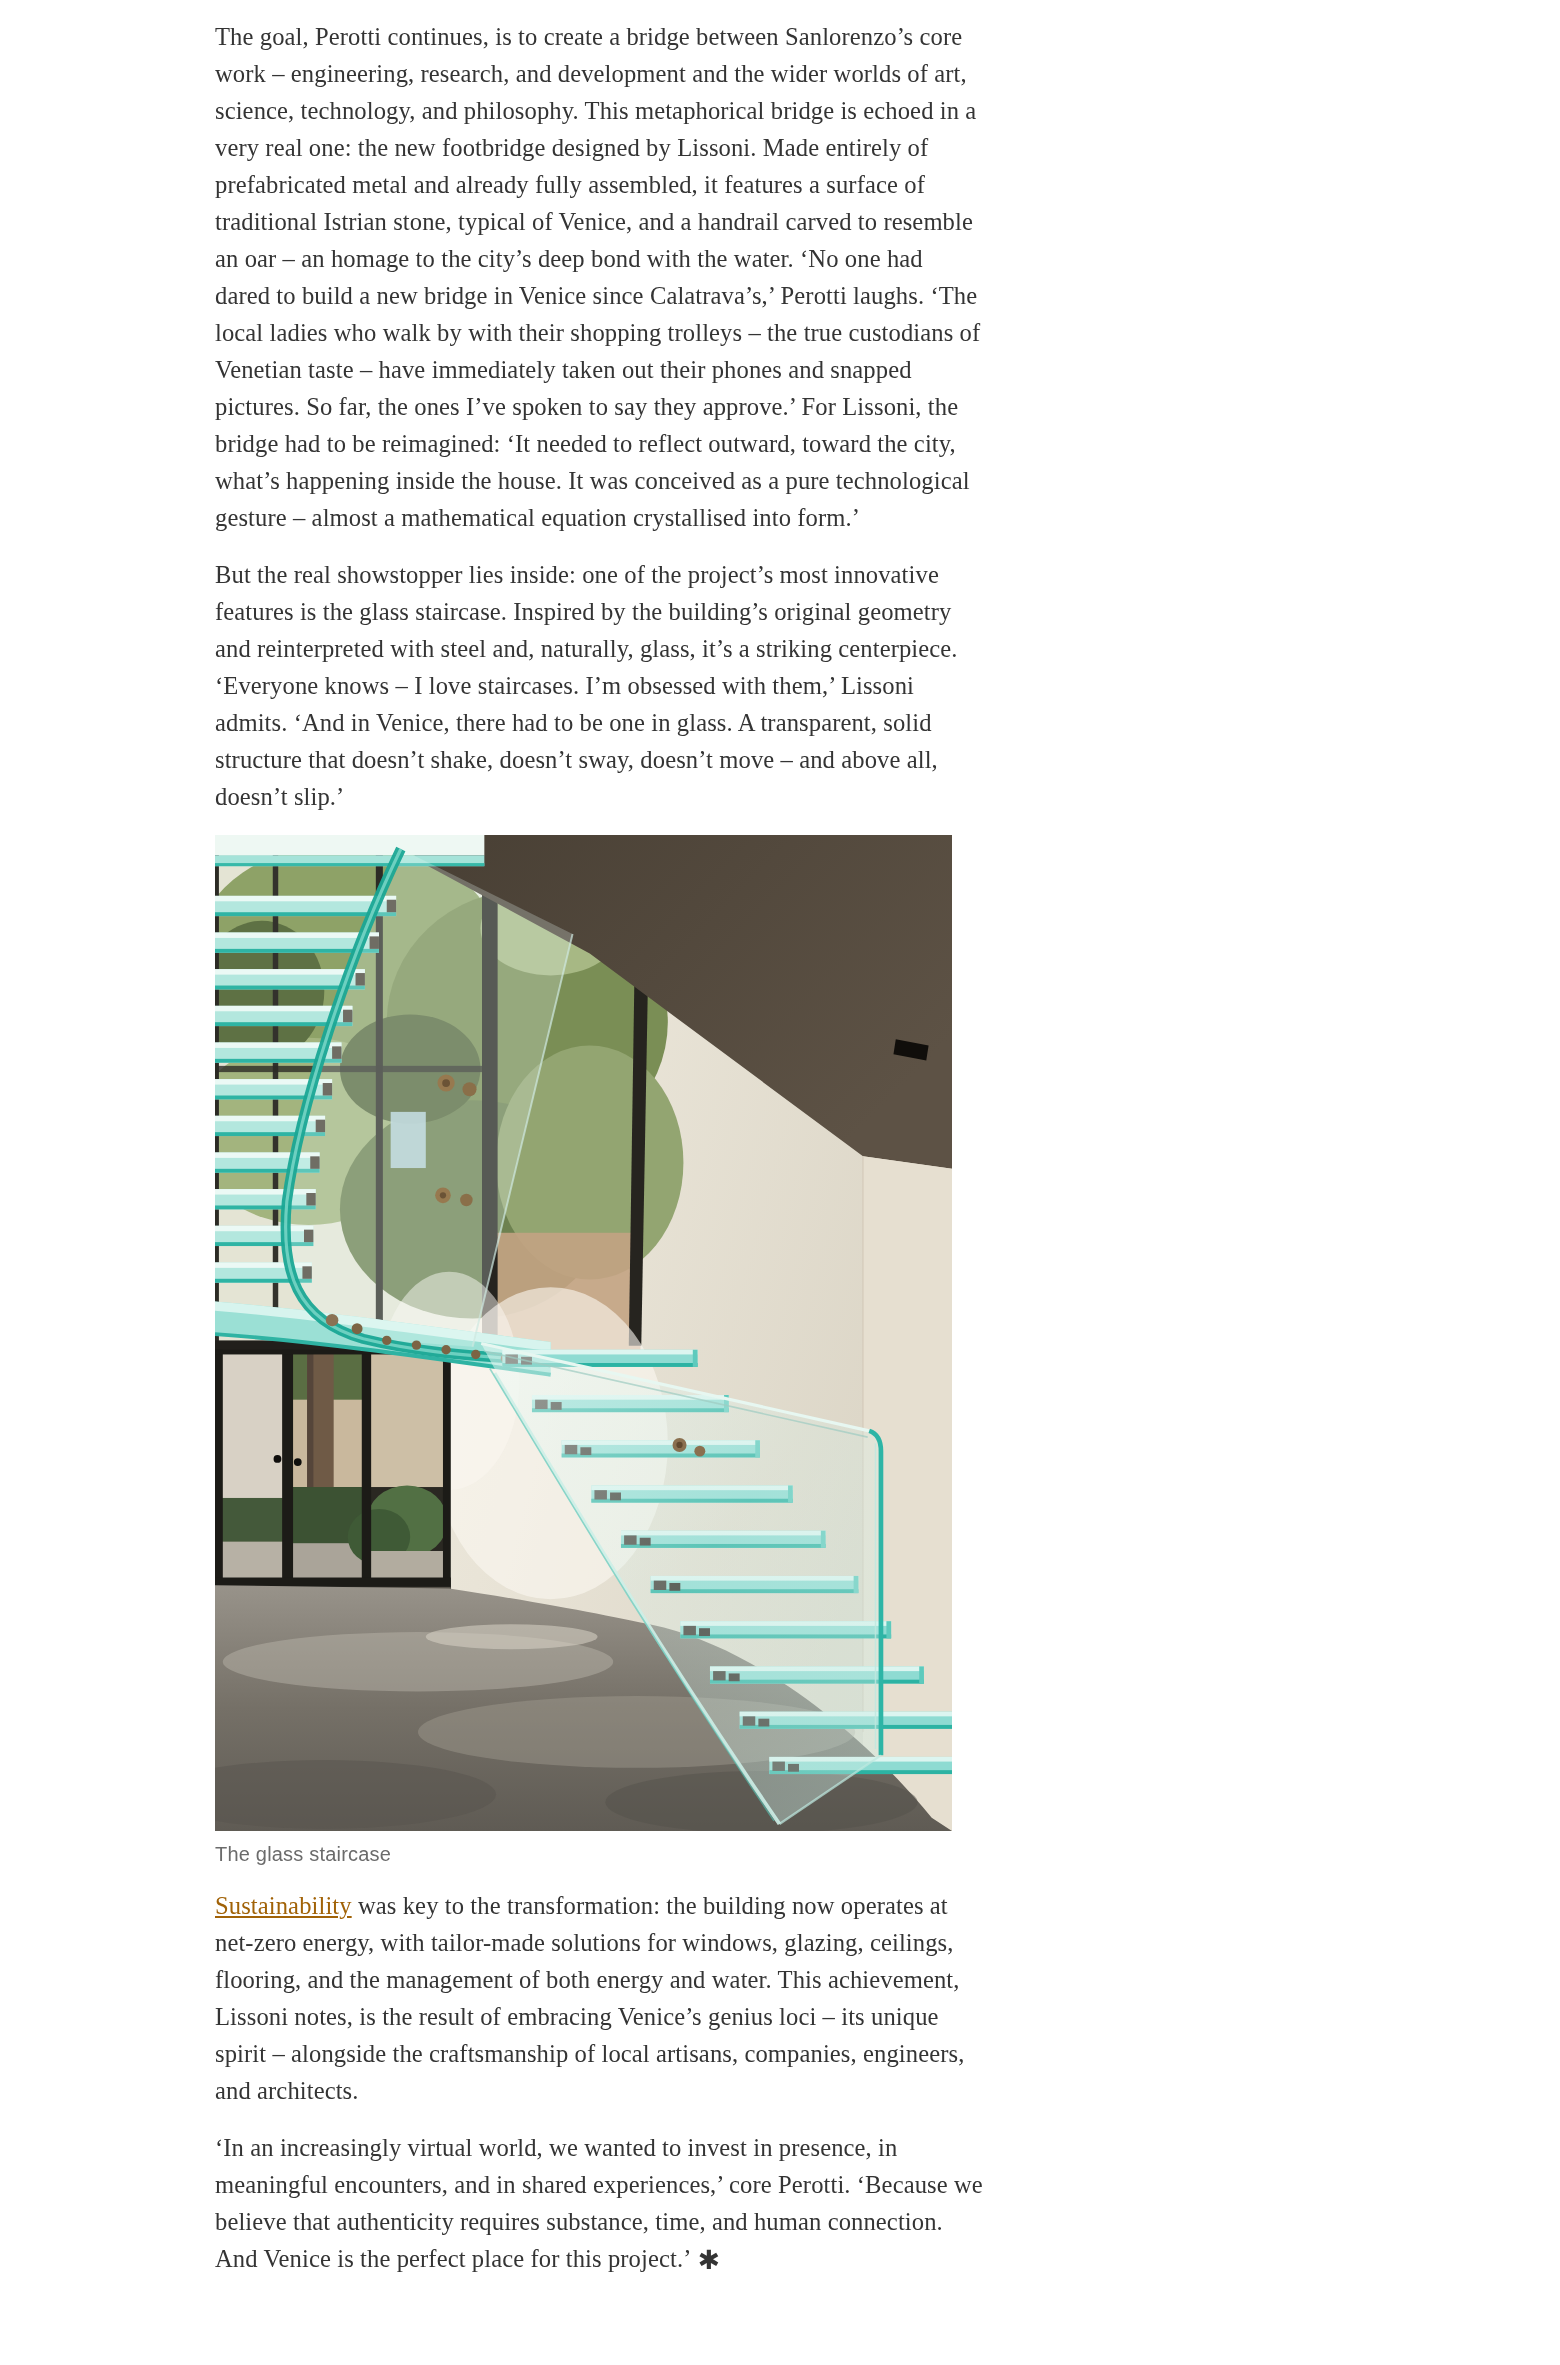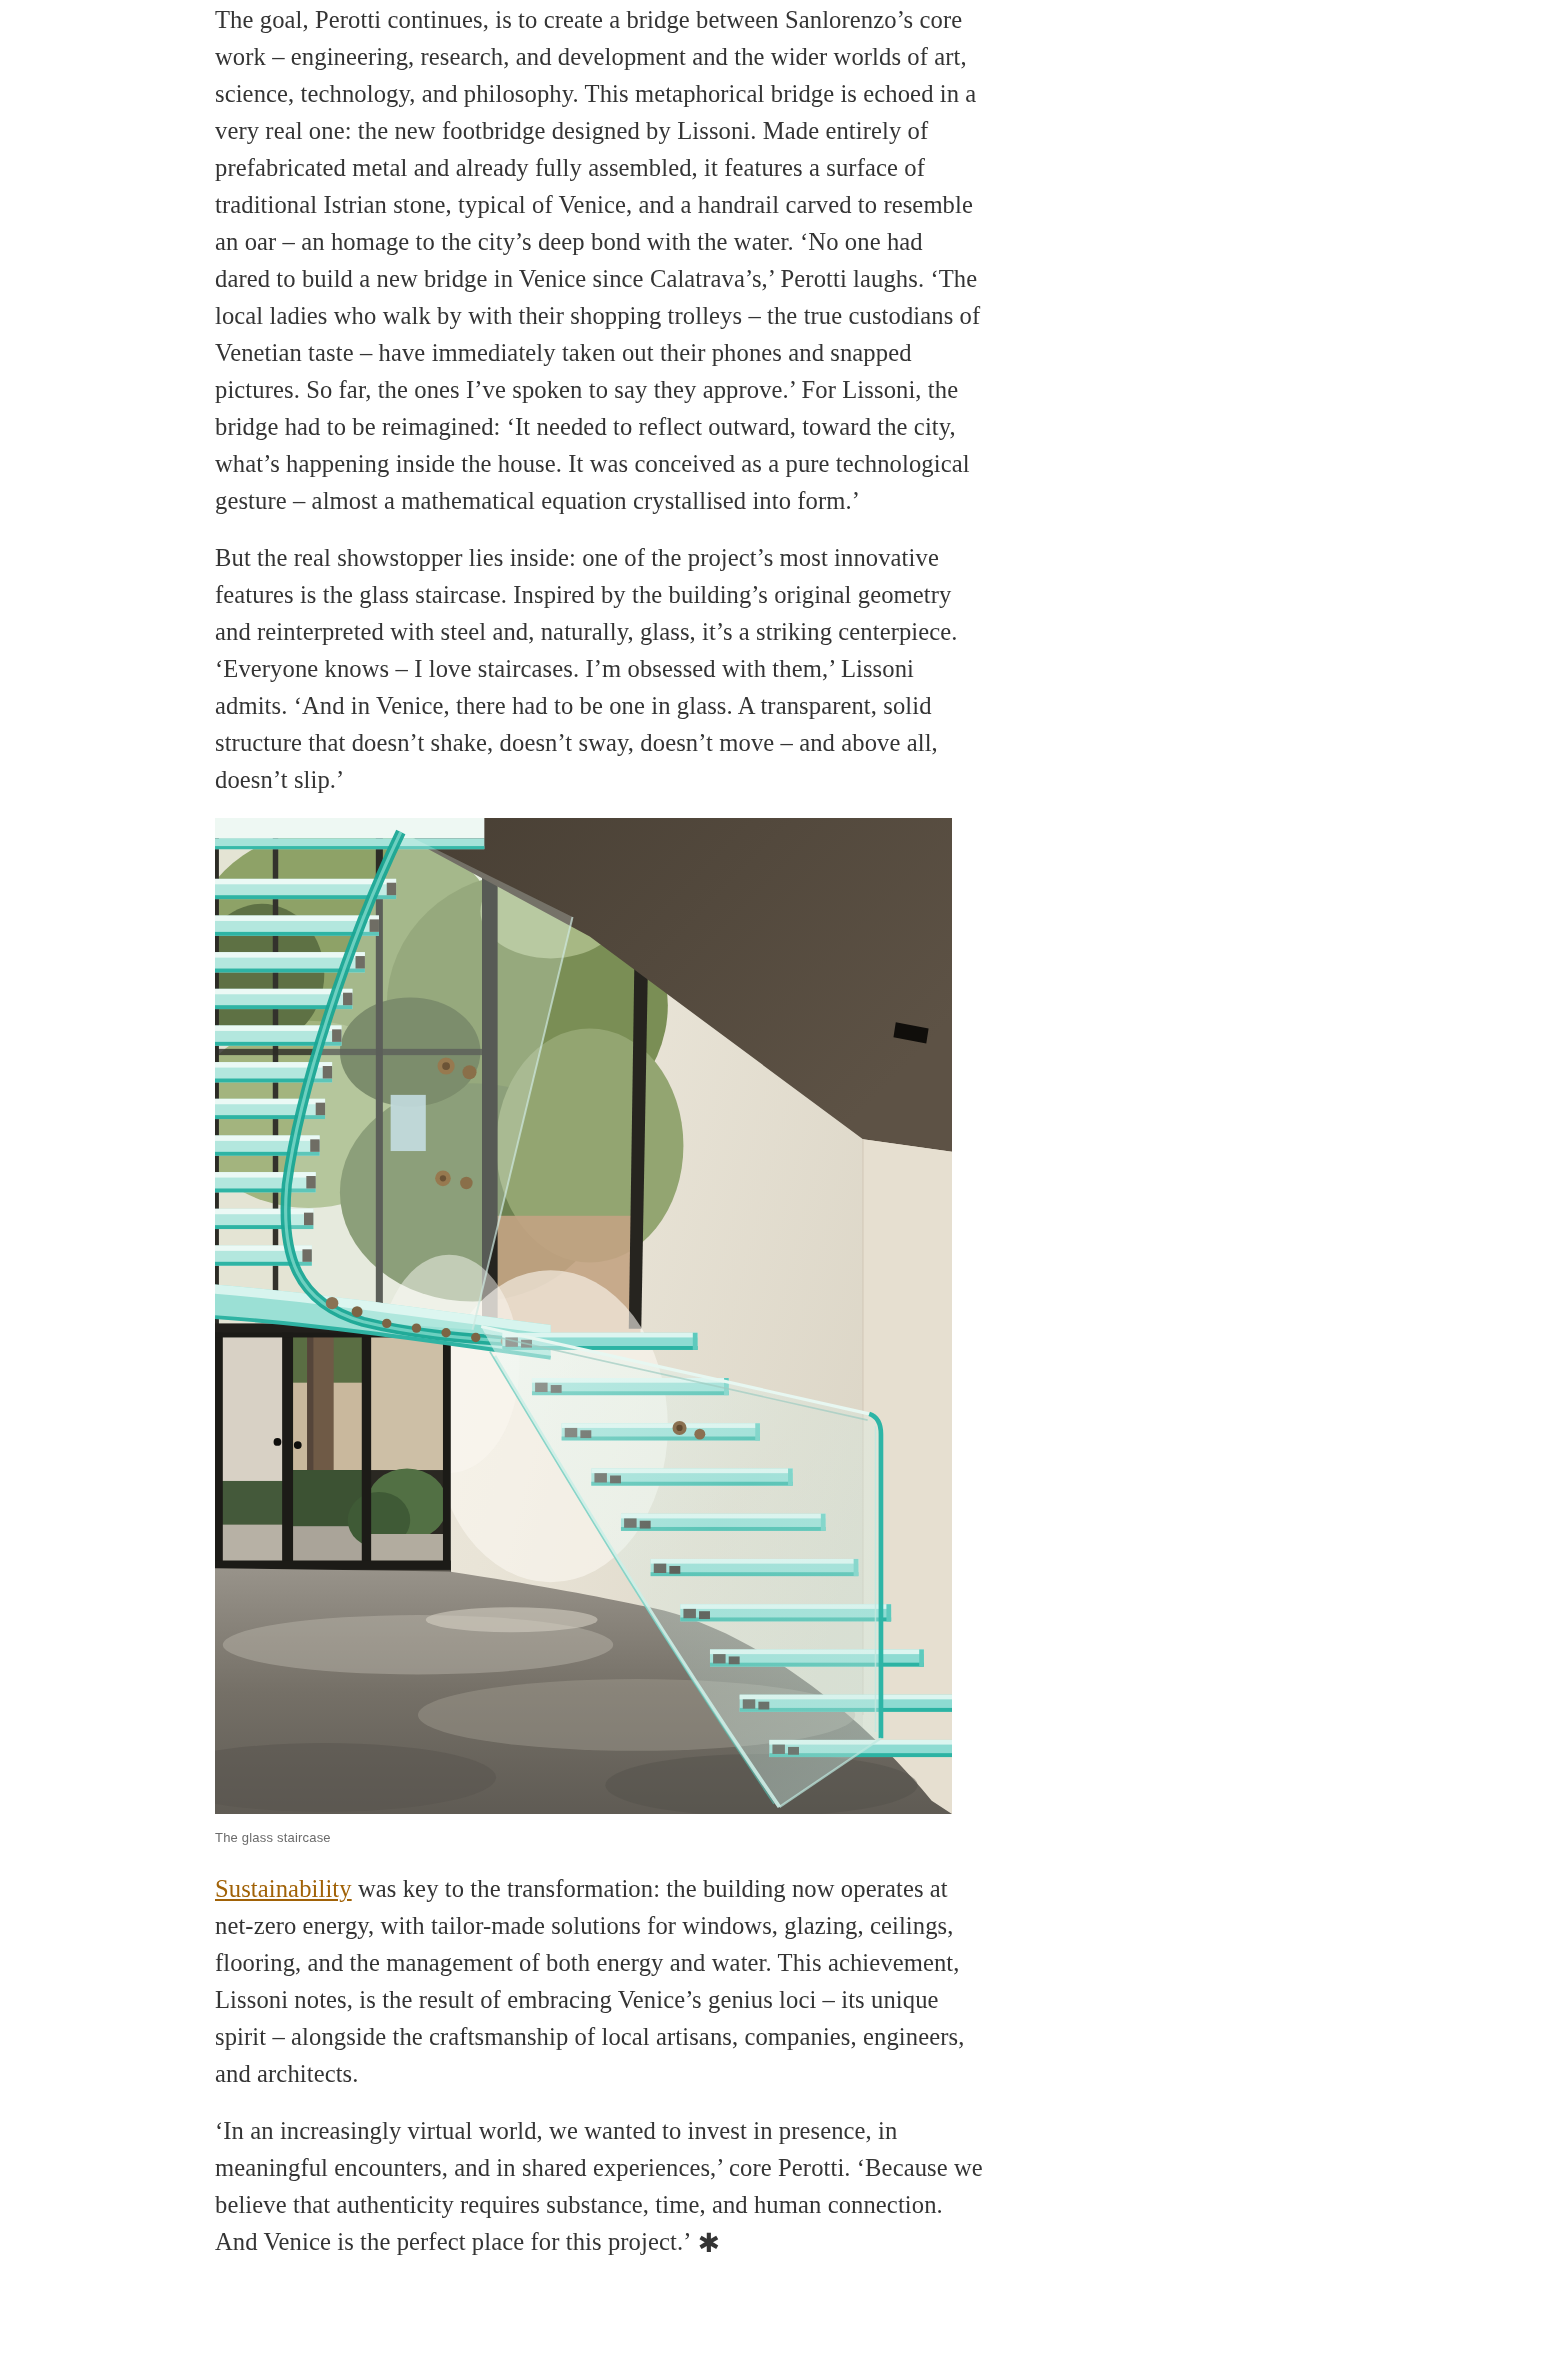--- a/index.html
+++ b/index.html
@@ -1,25 +1,25 @@
 <!DOCTYPE html>
 <html style="font-size:12.5px"><head>
 <meta charset="utf-8">
 <style>
   html,body { margin:0; padding:0; background:#ffffff; }
   .page {
     position:relative; width:1560px; height:2366px; background:#ffffff;
     font-family:"Liberation Serif", serif; overflow:hidden;
   }
-  .article { position:absolute; left:215px; top:0; width:769px; color:#343434; padding-top:1px; }
+  .article { position:absolute; left:215px; top:0; width:769px; color:#343434; padding-top:18px; }
   .article p { margin:0 0 20px 0; font-size:24.6px; line-height:37px; letter-spacing:0.1px; }
   figure.article-figure { margin:0 0 19px 0; padding-top:0; }
   .photo { width:737px; height:996px; line-height:0; }
   .photo svg { display:block; }
-  figcaption { margin-top:10px; font-family:"Liberation Sans", sans-serif; font-size:13px; line-height:27px; color:#6b6b6b; letter-spacing:0.2px; }
+  figcaption { margin-top:10px; font-family:"Liberation Sans", sans-serif; font-size:20px; line-height:27px; color:#6b6b6b; letter-spacing:0.2px; }
   a.sustain-link { color:#a16207; text-decoration:underline; text-decoration-thickness:1.6px; text-underline-offset:2.3px; cursor:pointer; }
   .endmark { font-size:26.5px; margin-left:6.2px; vertical-align:-1.6px; font-family:"DejaVu Sans", sans-serif; }
 </style>
 </head>
 <body>
 
 <div class="page">
   <div class="article">
 
     <p>The goal, Perotti continues, is to create a bridge between Sanlorenzo’s core work – engineering, research, and development and the wider worlds of art, science, technology, and philosophy. This metaphorical bridge is echoed in a very real one: the new footbridge designed by Lissoni. Made entirely of prefabricated metal and already fully assembled, it features a surface of traditional Istrian stone, typical of Venice, and a handrail carved to resemble an oar – an homage to the city’s deep bond with the water. ‘No one had dared to build a new bridge in Venice since Calatrava’s,’ Perotti laughs. ‘The local ladies who walk by with their shopping trolleys – the true custodians of Venetian taste – have immediately taken out their phones and snapped pictures. So far, the ones I’ve spoken to say they approve.’ For Lissoni, the bridge had to be reimagined: ‘It needed to reflect outward, toward the city, what’s happening inside the house. It was conceived as a pure technological gesture – almost a mathematical equation crystallised into form.’</p>

